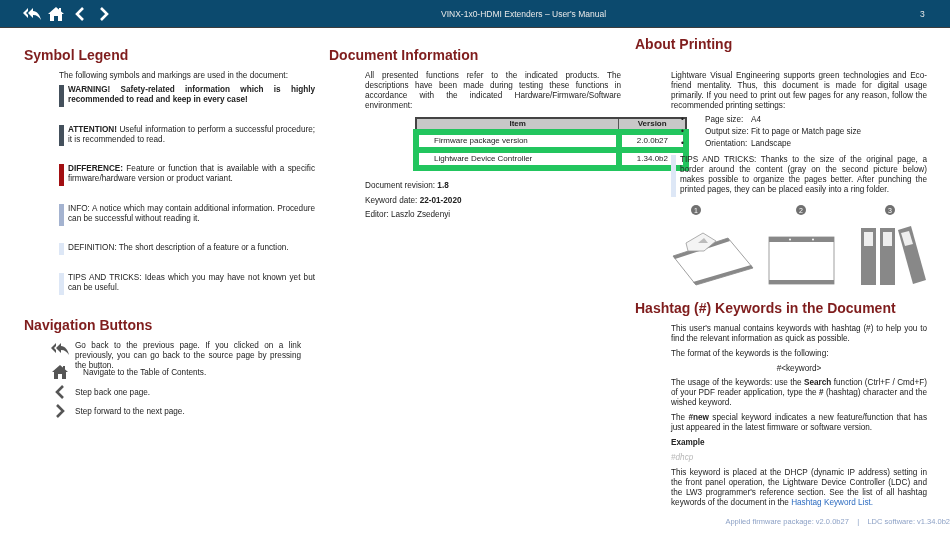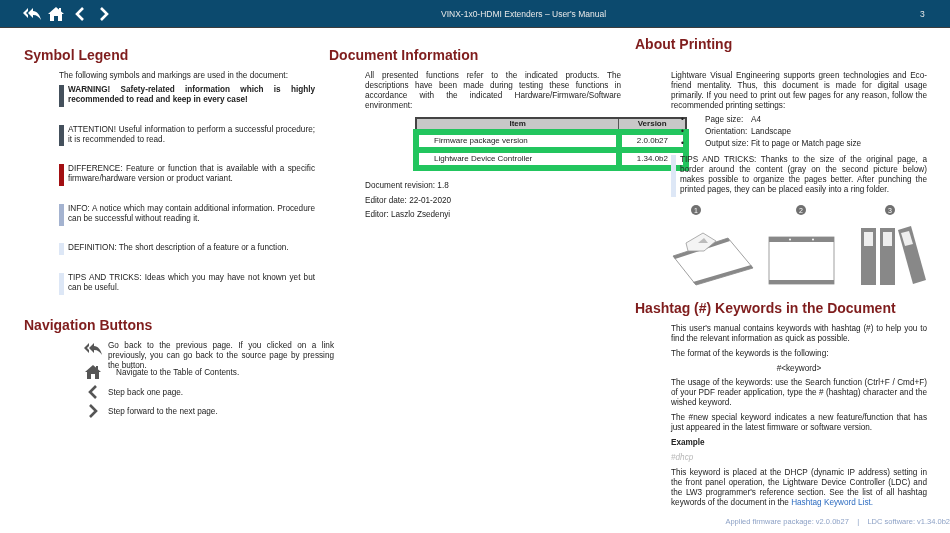--- a/index.html
+++ b/index.html
@@ -13,26 +13,26 @@
   h2 { position: absolute; font-size: 14px; font-weight: bold; color: #7f1d1d; line-height: 16px; }
   .txt { position: absolute; text-align: justify; }
   .box { position: absolute; padding-left: 9px; }
   .box::before { content: ""; position: absolute; left: 0; top: 0; width: 5px; height: 100%; }
   .box.warn::before { background: #44505c; }
   .box.att::before { background: #44505c; }
   .box.diff::before { background: #a20f12; }
   .box.info::before { background: #a4b3d0; }
   .box.def::before { background: #dde7f6; }
   .box.tips::before { background: #dde7f6; }
-  b { font-weight: normal; }
+  b { font-weight: bold; }
   table { border-collapse: collapse; position: absolute; font-size: 8px; }
   th { background: #c8c8c8; border: 1px solid #555; font-weight: bold; height: 14px; }
   td { border: 6px solid #22c55e; padding: 1px 15px; height: 14px; }
   table { border: 2px solid #444; }
-  .navrow { position: absolute; left: 83px; display: flex; align-items: flex-start; justify-content: flex-end; }
+  .navrow { position: absolute; left: 50px; display: flex; align-items: flex-start; justify-content: flex-end; }
   .navrow .ic { width: 20px; height: 16px; display: inline-flex; align-items: center; justify-content: center; margin-right: 5px; }
   ul.bul { position: absolute; list-style: none; }
   ul.bul li { height: 12px; line-height: 12px; }
   ul.bul li::before { content: "•"; display: inline-block; width: 14px; padding-left: 10px; margin-right: 10px; }
   .k { display: inline-block; width: 46px; }
   .footer { position: absolute; top: 517px; left: 0; width: 950px; text-align: right; color: #8ea2c6; font-size: 7.5px; }
   .link { color: #2d6cc0; }
   .muted { color: #b8b8b8; font-style: italic; }
 </style>
 </head>
@@ -143,32 +143,32 @@
       <td>Lightware Device Controller</td>
       <td>1.34.0b2</td>
     </tr>
   </tbody>
 </table>
 
 <div class="txt" style="left:365px; top:181px;">
   <span>Document revision:</span> <b>1.8</b>
 </div>
 <div class="txt" style="left:365px; top:196px;">
-  <span>Editor date:</span> <b>22-01-2020</b>
+  <span>Keyword date:</span> <b>22-01-2020</b>
 </div>
 <div class="txt" style="left:365px; top:210px;">
   <span>Editor:</span> <span>Laszlo Zsedenyi</span>
 </div>
 
 <h2 style="left:635px; top:36px;">About Printing</h2>
 <div class="txt" style="left:671px; top:71px; width:256px;">Lightware Visual Engineering supports green technologies and Eco-friend mentality. Thus, this document is made for digital usage primarily. If you need to print out few pages for any reason, follow the recommended printing settings:</div>
 <ul class="bul" style="left:671px; top:114px;">
   <li><span class="k">Page size:</span><span>A4</span></li>
+  <li><span class="k">Output size:</span><span>Fit to page or Match page size</span></li>
   <li><span class="k">Orientation:</span><span>Landscape</span></li>
-  <li><span class="k">Output size:</span><span>Fit to page or Match page size</span></li>
 </ul>
 <div class="box tips" style="left:671px; top:155px; width:256px; height:42px;">
   <div class="txt" style="position:static;">TIPS AND TRICKS:  Thanks to the size of the original page, a border around the content (gray on the second picture below) makes possible to organize the pages better. After punching the printed pages, they can be placed easily into a ring folder.</div>
 </div>
 
 <svg style="position:absolute; left:668px; top:203px;" width="270" height="85" viewBox="0 0 270 85">
   <g>
     <circle cx="28" cy="7" r="5" fill="#707070"></circle>
       <text x="28" y="10" font-size="7" fill="#fff" text-anchor="middle" font-family="Liberation Sans, sans-serif">1</text>
     <path d="M5 53 L60 35 L85 65 L28 82 Z" fill="#fff" stroke="#888" stroke-width="0.8"></path>

